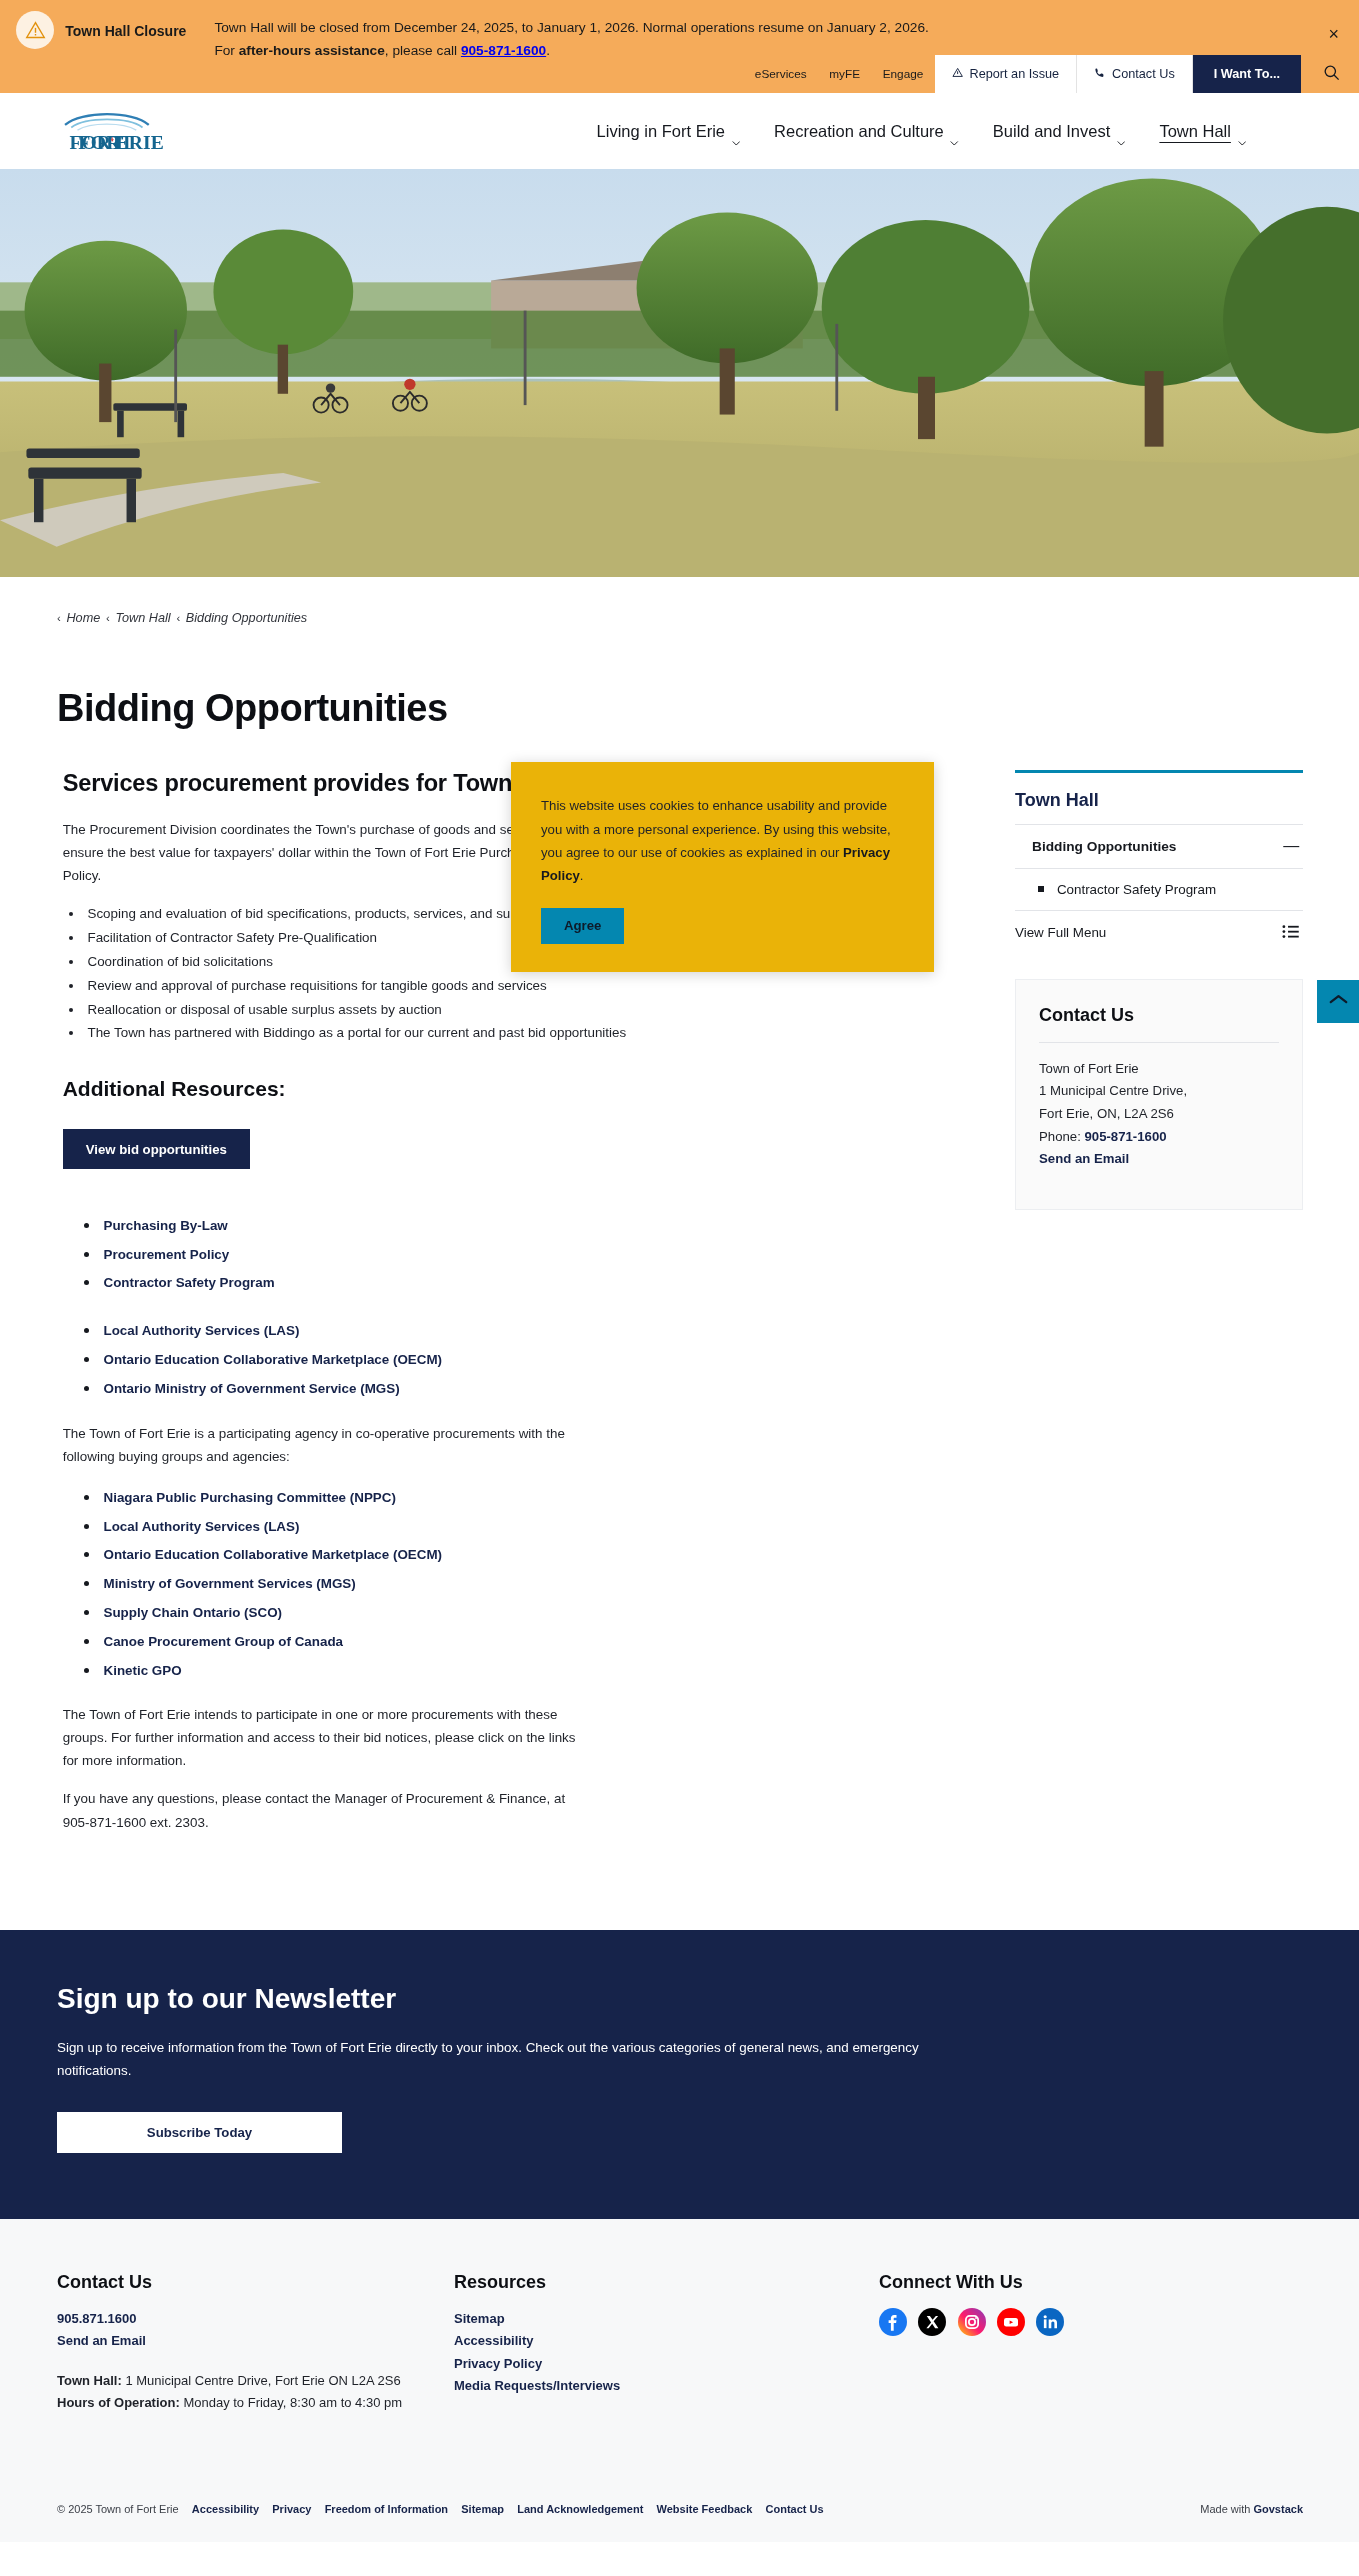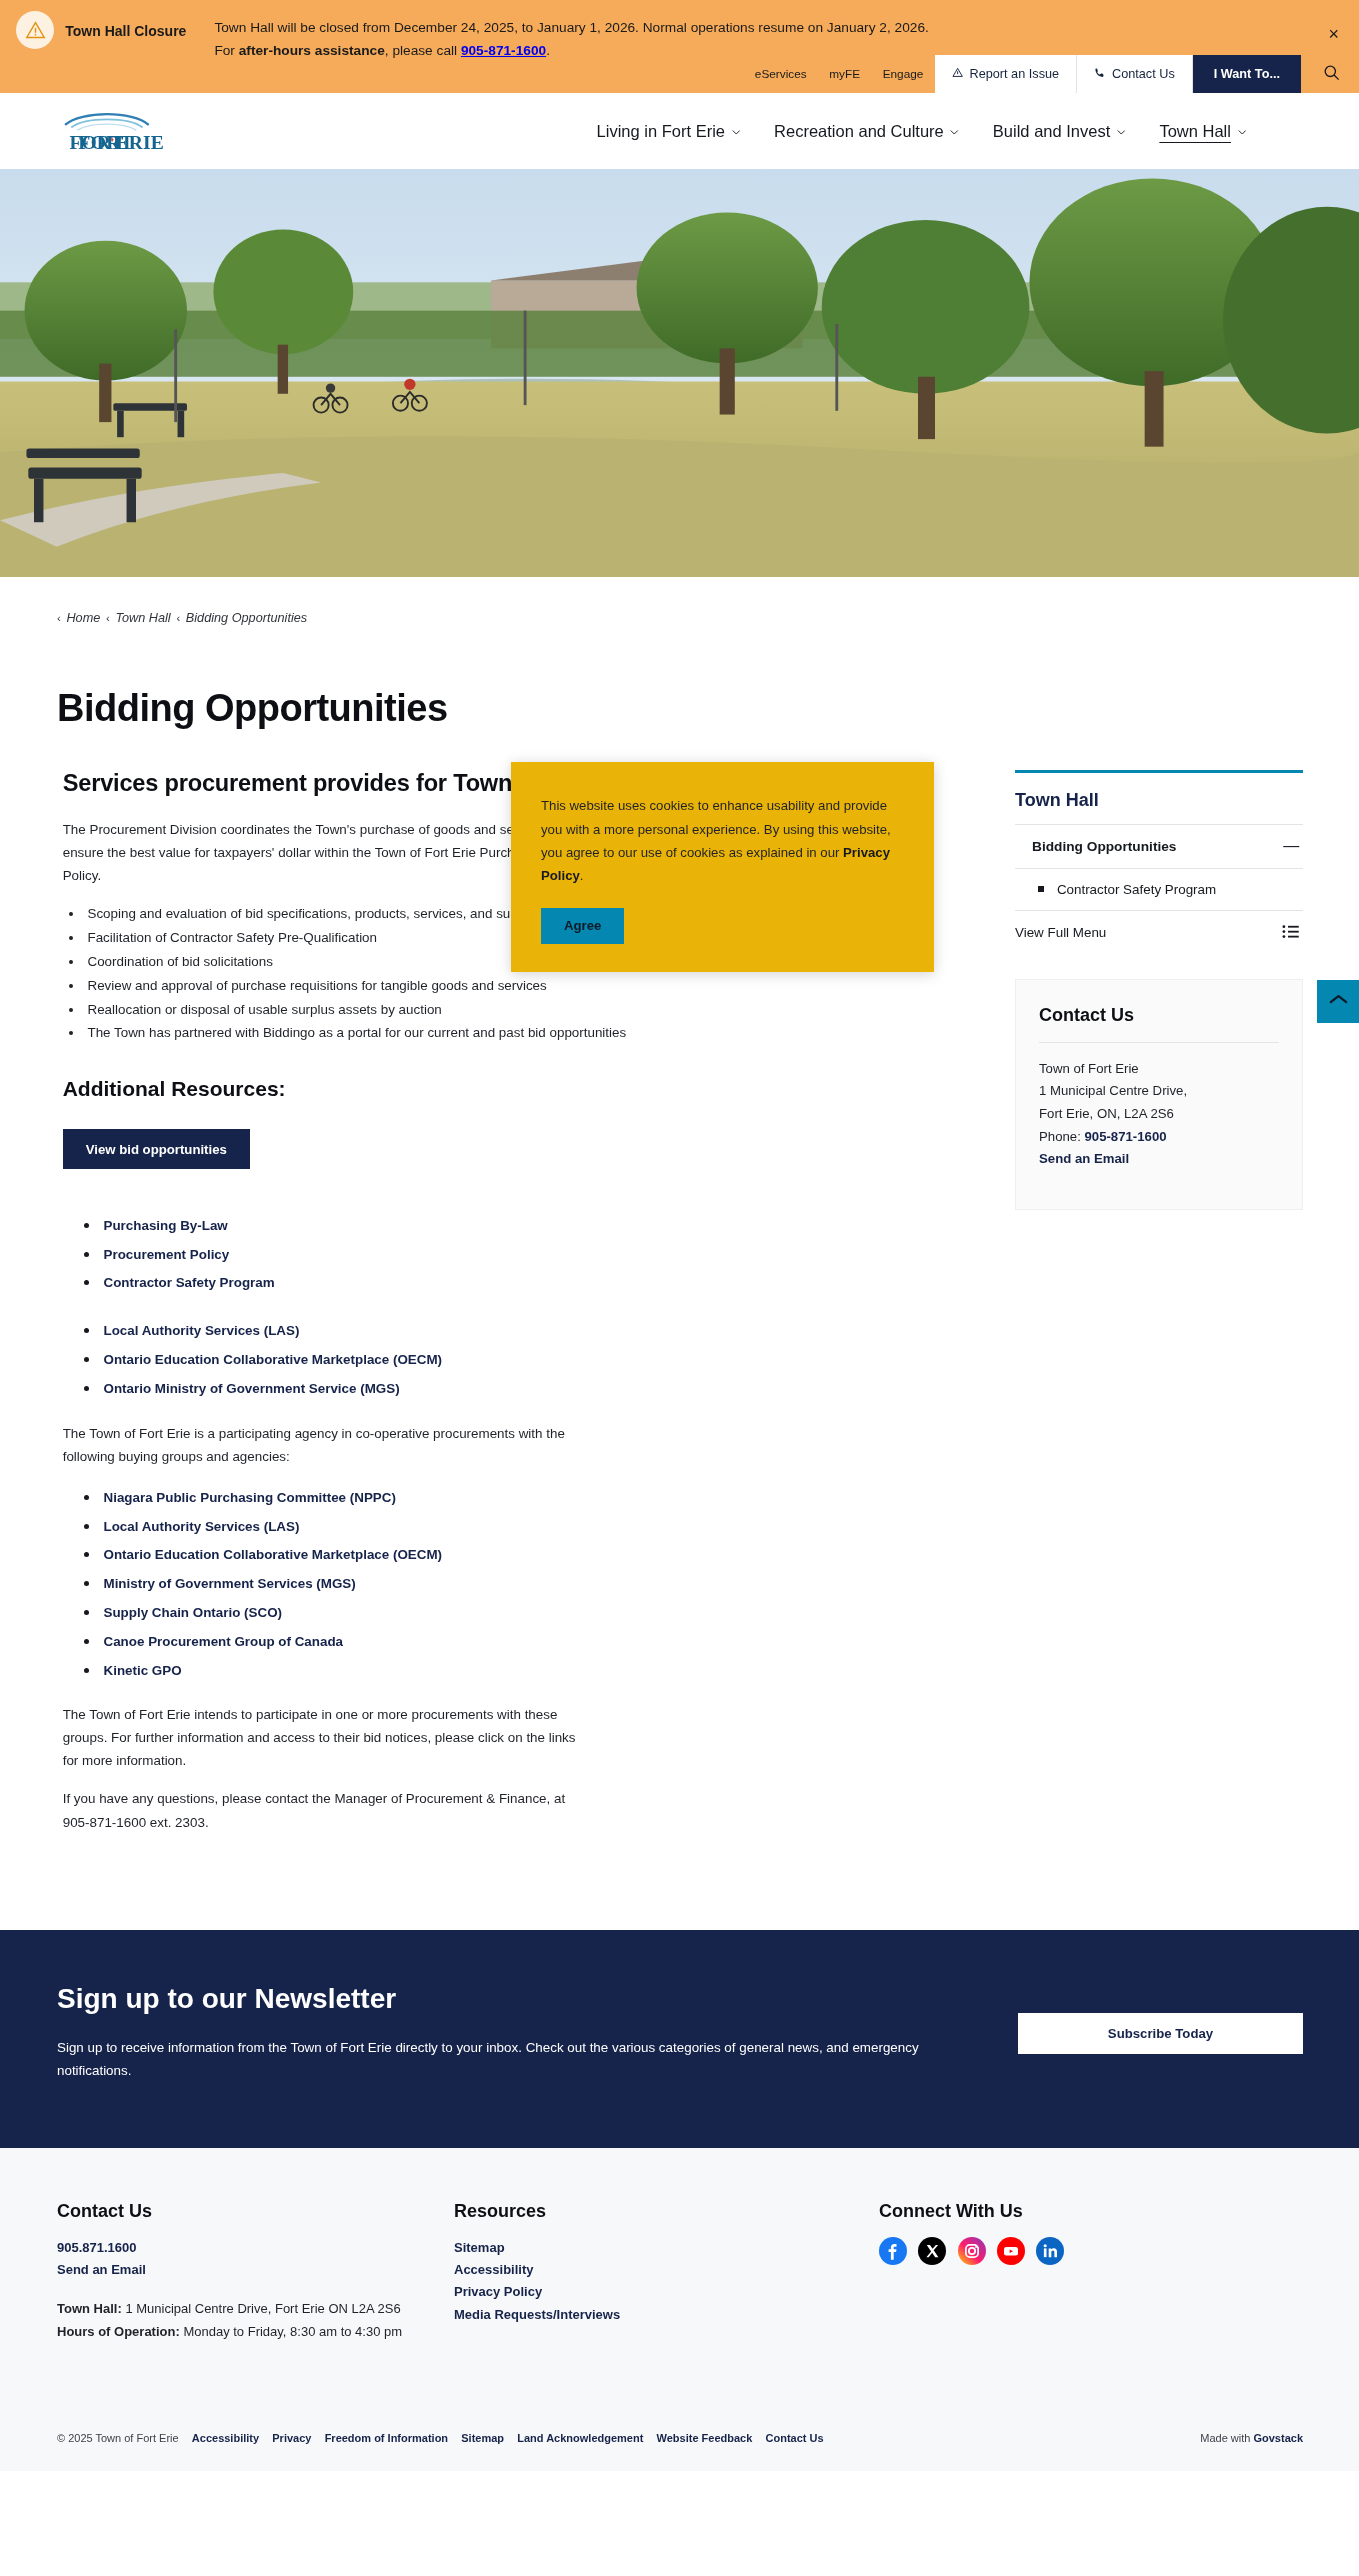--- a/index.html
+++ b/index.html
@@ -74,21 +74,21 @@
   
   .site-header {
     height: 76px; background: #fff;
     display: flex; align-items: center; justify-content: space-between;
     padding: 0 38px 0 47px;
   }
   .logo { width: 118px; height: 49px; }
   .main-nav { display: flex; align-items: center; gap: 34px; padding-right: 76px; }
   .nav-item {
     font-size: 16.5px; color: #16191f; text-decoration: none;
-    display: flex; align-items: flex-start; gap: 6.6px; font-weight: 400;
+    display: flex; align-items: flex-end; gap: 6.6px; font-weight: 400;
   }
   .nav-item.active { text-decoration: underline; text-underline-offset: 4.7px; }
   .caret { display: inline-block; width: 8.5px; height: 8.5px; }
 
   
   .hero {
     height: 408px; width: 1360px; position: relative; overflow: hidden;
     background: linear-gradient(#8fb8d8, #cfe0ec);
   }
   .hero svg { display:block; width:1360px; height:408px; }
@@ -190,21 +190,21 @@
   .cookie-agree {
     margin-top: 21px; background: #0487b0; color: #0d1b2a;
     border: none; padding: 10.4px 23px; font-size: 13.2px; font-weight: 700;
     cursor: pointer; font-family: inherit;
   }
 
   
   .newsletter {
     margin-top: 81px; background: #16234a; color: #fff;
     padding: 53px 57px 66px 57px;
-    display: flex; justify-content: space-between; align-items: flex-start;
+    display: flex; justify-content: space-between; align-items: flex-start; flex-direction: column;
   }
   .newsletter h2 { font-size: 28px; font-weight: 700; margin-bottom: 21px; }
   .newsletter p { font-size: 13.4px; line-height: 1.72; max-width: 911px; }
   .subscribe-btn {
     background: #fff; color: #16234a; border: none; cursor: pointer;
     font-size: 13.2px; font-weight: 600; padding: 13.2px 0; width: 285px;
     margin-top: 30px; font-family: inherit;
   }
 
   

